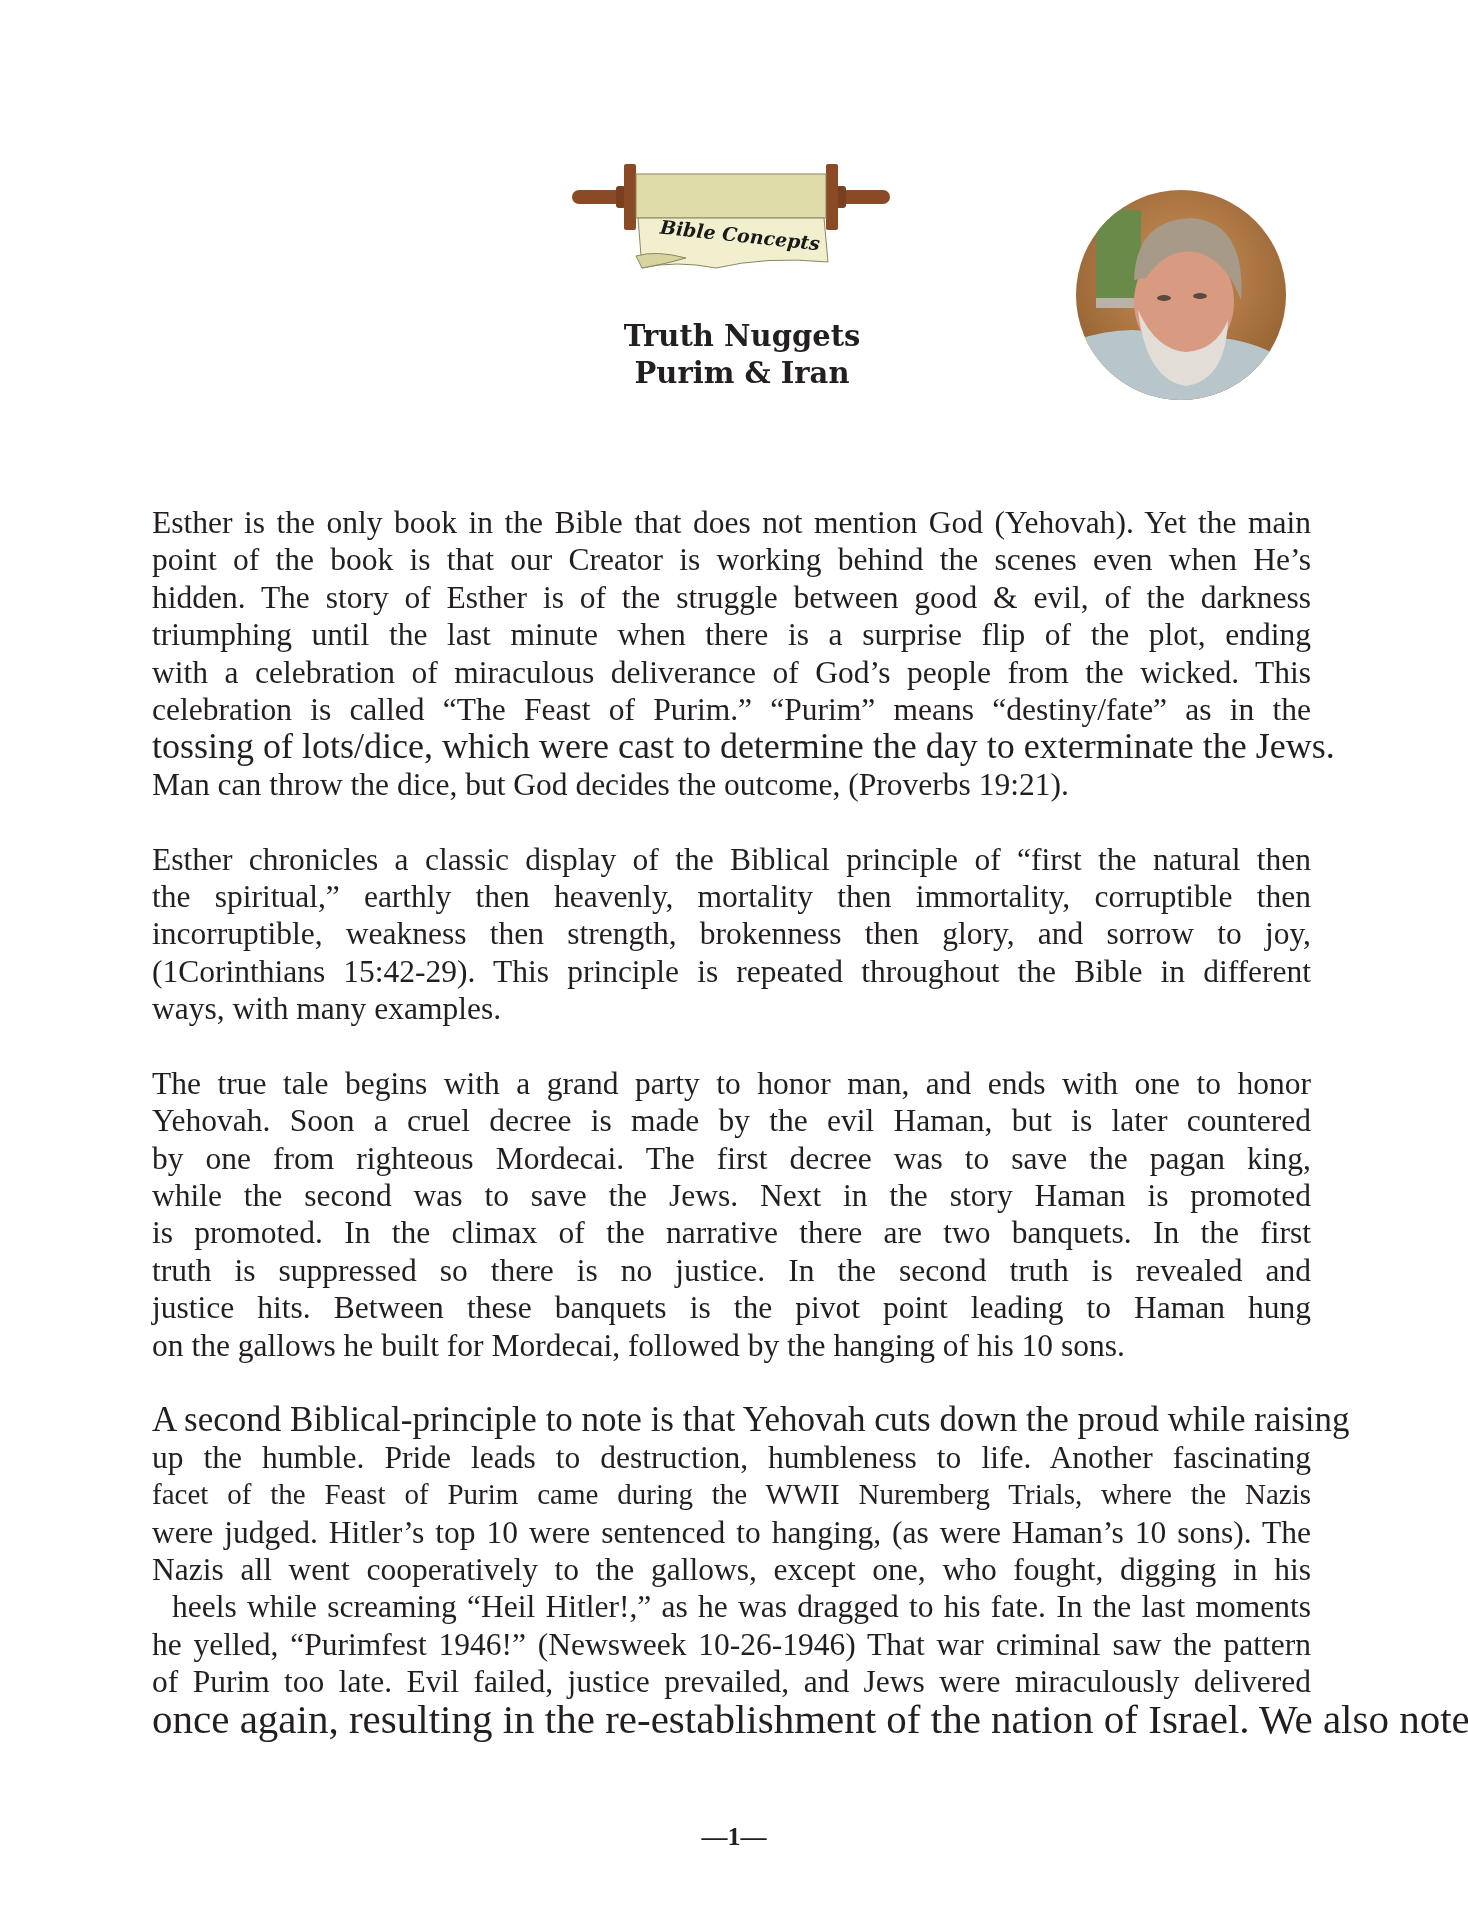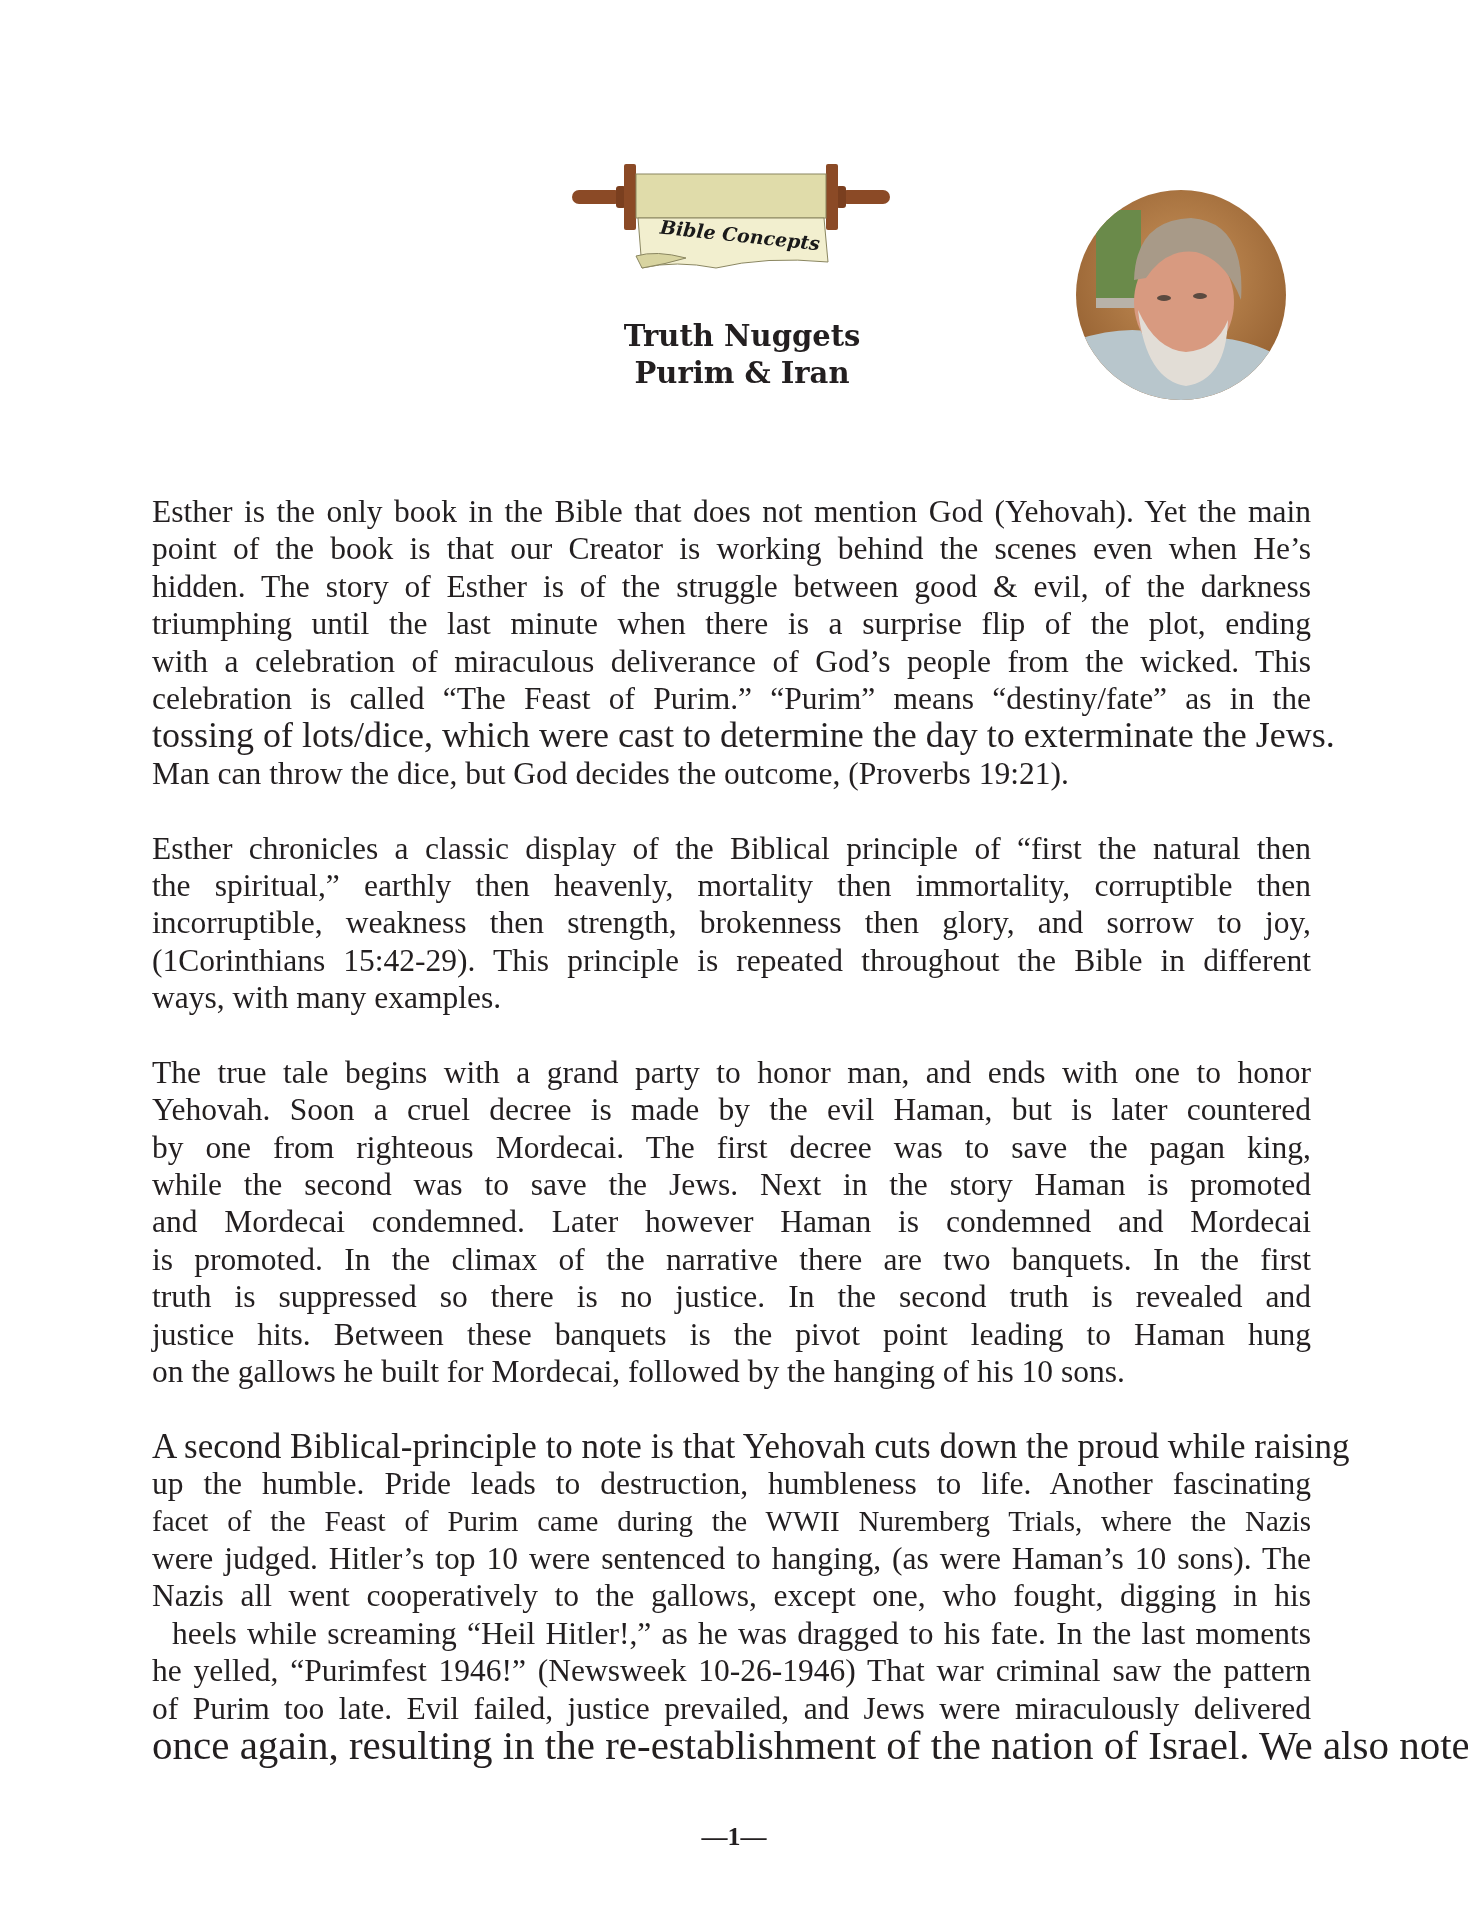--- a/index.html
+++ b/index.html
@@ -14,21 +14,21 @@
     border-radius: 50%; overflow: hidden;
   }
   .title-block {
     position: absolute; left: 0; width: 1468px; top: 318px; text-align: center;
     font-family: "DejaVu Serif", serif; font-weight: bold; font-size: 29px; line-height: 37px;
     color: #231f20;
     padding-left: 8px;
   }
   .title-block div { width: 1468px; text-align: center; }
   .body-text {
-    position: absolute; left: 152px; width: 1159px; top: 493px;
+    position: absolute; left: 152px; width: 1159px; top: 504px;
     font-family: "Liberation Serif", "DejaVu Serif", serif;
     font-size: 31.5px; line-height: 37.4px;
   }
   .para { margin: 0 0 37.4px 0; }
   .line {
     display: block; white-space: nowrap; text-align: justify; text-align-last: justify;
     height: 37.4px;
   }
   .line.last { text-align-last: left; }
   .page-num {
@@ -103,21 +103,20 @@
       <span class="line" style="font-size: 31.5px;">the spiritual,” earthly then heavenly, mortality then  immortality, corruptible then</span>
       <span class="line" style="font-size: 31.5px;">incorruptible, weakness then strength, brokenness then glory, and sorrow to joy,</span>
       <span class="line" style="font-size: 31.5px;">(1Corinthians 15:42-29). This principle is repeated throughout the Bible in different</span>
       <span class="line last" style="font-size: 31.5px;">ways, with many examples.</span>
     </div>
     <div class="para">
       <span class="line" style="font-size: 31.5px;">The true tale begins with a grand party to honor man, and ends with one to honor</span>
       <span class="line" style="font-size: 31.5px;">Yehovah. Soon a cruel decree is made by the evil Haman, but is later countered</span>
       <span class="line" style="font-size: 31.5px;">by one from righteous Mordecai.  The first decree was to save the pagan king,</span>
       <span class="line" style="font-size: 31.5px;">while the second was to save the Jews. Next in the story Haman is promoted</span>
-      <span class="line" style="font-size: 31.5px;">and Mordecai condemned. Later however Haman is condemned and Mordecai</span>
       <span class="line" style="font-size: 31.5px;">is promoted. In the climax of the narrative there are two banquets. In the first</span>
       <span class="line" style="font-size: 31.5px;">truth is suppressed so there is no justice. In the second truth is revealed and</span>
       <span class="line" style="font-size: 31.5px;">justice hits. Between these banquets is the pivot point leading to Haman hung</span>
       <span class="line last" style="font-size: 31.5px;">on the gallows he built for Mordecai, followed by the hanging of his 10 sons.</span>
     </div>
     <div class="para">
       <span class="line" style="font-size: 35px;">A second Biblical-principle to note is that Yehovah cuts down the proud while raising</span>
       <span class="line" style="font-size: 31.5px;">up the humble. Pride leads to destruction, humbleness to life. Another fascinating</span>
       <span class="line" style="font-size: 29px;">facet of the Feast of Purim came during the WWII Nuremberg Trials, where the Nazis</span>
       <span class="line" style="font-size: 31.5px;">were judged. Hitler’s top 10 were sentenced to hanging, (as were Haman’s 10 sons). The</span>

